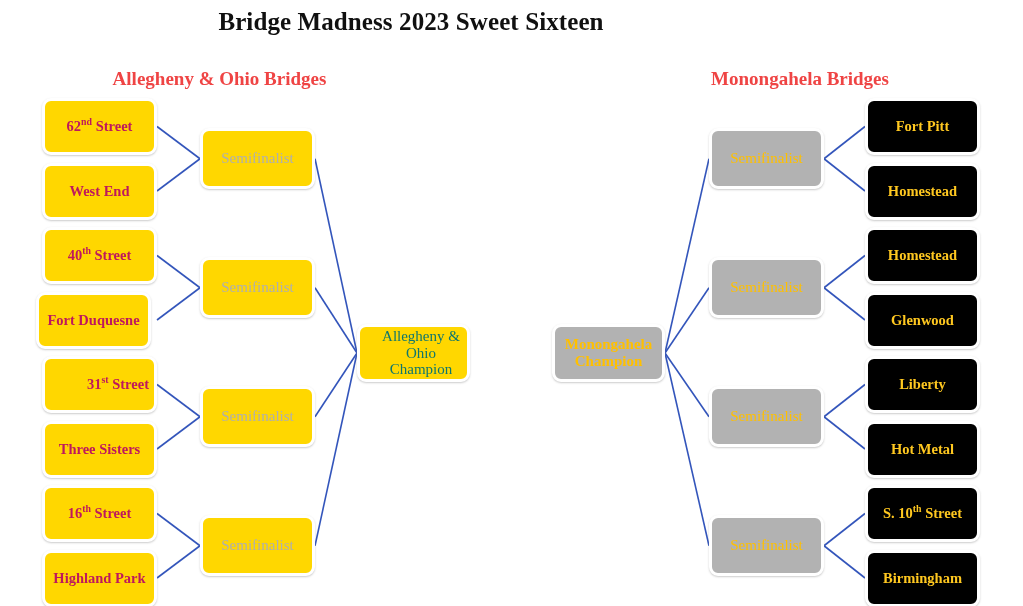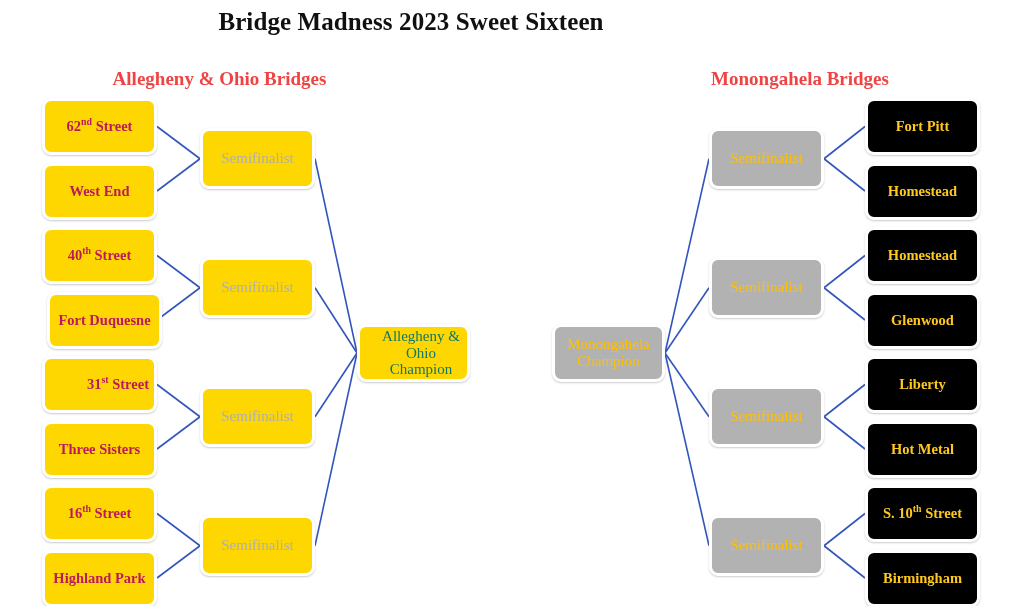--- a/index.html
+++ b/index.html
@@ -104,21 +104,21 @@
     background: #FFD700;
     color: #0f766e;
     font-weight: normal;
     font-size: 15px;
     padding-left: 20px;
   }
   
   .node.champ-right {
     background: #B2B2B2;
     color: #FFC000;
-    font-weight: normal;
+    font-weight: bold;
     font-size: 15px;
   }
 
   .node sup {
     font-size: 0.68em;
     vertical-align: super;
     line-height: 0;
   }
 </style>
 </head>
@@ -160,21 +160,21 @@
 
 <div class="node team-left" style="left: 42px; top: 98px; width: 115px; height: 57px;">
       <span>62<sup>nd</sup> Street</span>
     </div>
     <div class="node team-left" style="left: 42px; top: 162.5px; width: 115px; height: 57px; align-items: center;">
       <span>West End</span>
     </div>
     <div class="node team-left" style="left: 42px; top: 227px; width: 115px; height: 57px;">
       <span>40<sup>th</sup> Street</span>
     </div>
-    <div class="node team-left" style="left: 47px; top: 291.5px; width: 115px; height: 57px;">
+    <div class="node team-left" style="left: 36px; top: 291.5px; width: 115px; height: 57px;">
       <span>Fort Duquesne</span>
     </div>
     <div class="node team-left" style="left: 42px; top: 356px; width: 115px; height: 57px; justify-content: flex-end;">
       <span>31<sup>st</sup> Street</span>
     </div>
     <div class="node team-left" style="left: 42px; top: 420.5px; width: 115px; height: 57px;">
       <span>Three Sisters</span>
     </div>
     <div class="node team-left" style="left: 42px; top: 485px; width: 115px; height: 57px;">
       <span>16<sup>th</sup> Street</span>

